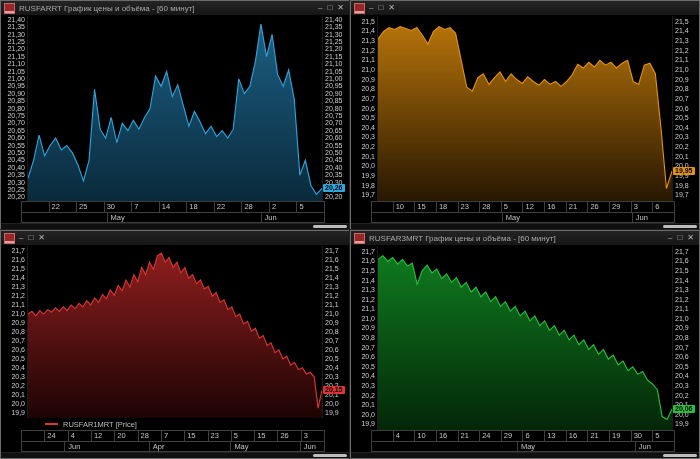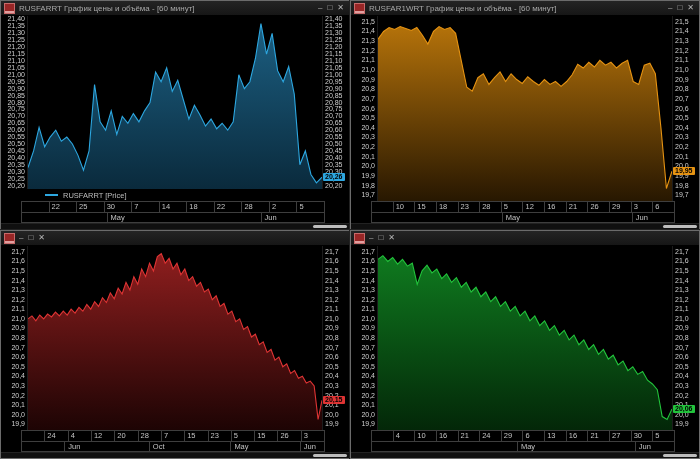--- a/index.html
+++ b/index.html
@@ -114,24 +114,20 @@
           <span class="ytick" style="top: calc(70% - 4px);">20,55</span>
           <span class="ytick" style="top: calc(74% - 4px);">20,50</span>
           <span class="ytick" style="top: calc(78% - 4px);">20,45</span>
           <span class="ytick" style="top: calc(82% - 4px);">20,40</span>
           <span class="ytick" style="top: calc(86% - 4px);">20,35</span>
           <span class="ytick" style="top: calc(90% - 4px);">20,30</span>
           <span class="ytick" style="top: calc(94% - 4px);">20,25</span>
           <span class="ytick" style="top: calc(98% - 4px);">20,20</span>
         </div>
     </div>
-    <div class="legend">
-      <span class="dash" style="background: rgb(45, 167, 224);"></span>
-      <span class="legend-label">RUSFARRT [Price]</span>
-    </div>
     <div class="xaxis">
       <div class="days">
           <div class="cell"></div>
           <div class="cell">22</div>
           <div class="cell">25</div>
           <div class="cell">30</div>
           <div class="cell">7</div>
           <div class="cell">14</div>
           <div class="cell">18</div>
           <div class="cell">22</div>
@@ -146,21 +142,20 @@
         </div>
     </div>
     <div class="status">
         <div class="thumb"></div>
       </div>
   </div>
 
   <div class="panel">
     <div class="titlebar">
       <span class="win-icon"></span>
-      <span class="title">RUSFAR1WRT График цены и объёма - [60 минут]</span>
       <span class="winbtns">
         <span>–</span>
         <span>□</span>
         <span>✕</span>
       </span>
     </div>
     <div class="chart-row">
       <div class="yaxis left">
           <span class="ytick" style="top: calc(3.12% - 4px);">21,5</span>
           <span class="ytick" style="top: calc(8.33% - 4px);">21,4</span>
@@ -304,52 +299,57 @@
           <span class="ytick" style="top: calc(60.42% - 4px);">20,6</span>
           <span class="ytick" style="top: calc(65.63% - 4px);">20,5</span>
           <span class="ytick" style="top: calc(70.83% - 4px);">20,4</span>
           <span class="ytick" style="top: calc(76.04% - 4px);">20,3</span>
           <span class="ytick" style="top: calc(81.25% - 4px);">20,2</span>
           <span class="ytick" style="top: calc(86.46% - 4px);">20,1</span>
           <span class="ytick" style="top: calc(91.67% - 4px);">20,0</span>
           <span class="ytick" style="top: calc(96.88% - 4px);">19,9</span>
         </div>
     </div>
+    <div class="legend">
+      <span class="dash" style="background: rgb(223, 52, 52);"></span>
+      <span class="legend-label">RUSFAR1MRT [Price]</span>
+    </div>
     <div class="xaxis">
       <div class="days">
           <div class="cell"></div>
           <div class="cell">24</div>
           <div class="cell">4</div>
           <div class="cell">12</div>
           <div class="cell">20</div>
           <div class="cell">28</div>
           <div class="cell">7</div>
           <div class="cell">15</div>
           <div class="cell">23</div>
           <div class="cell">5</div>
           <div class="cell">15</div>
           <div class="cell">26</div>
           <div class="cell">3</div>
         </div>
       <div class="months">
           <div class="mcell" style="left: 0%; width: 14%;"></div>
           <div class="mcell" style="left: 14%; width: 28%;">Jun</div>
-          <div class="mcell" style="left: 42%; width: 27%;">Oct</div>
+          <div class="mcell" style="left: 42%; width: 27%;">Apr</div>
           <div class="mcell" style="left: 69%; width: 23%;">May</div>
           <div class="mcell" style="left: 92%; width: 8%;">Jun</div>
         </div>
     </div>
     <div class="status">
         <div class="thumb"></div>
       </div>
   </div>
 
   <div class="panel">
     <div class="titlebar">
       <span class="win-icon"></span>
+      <span class="title">RUSFAR3MRT График цены и объёма - [60 минут]</span>
       <span class="winbtns">
         <span>–</span>
         <span>□</span>
         <span>✕</span>
       </span>
     </div>
     <div class="chart-row">
       <div class="yaxis left">
           <span class="ytick" style="top: calc(3.13% - 4px);">21,7</span>
           <span class="ytick" style="top: calc(8.33% - 4px);">21,6</span>
@@ -412,21 +412,21 @@
           <div class="cell">4</div>
           <div class="cell">10</div>
           <div class="cell">16</div>
           <div class="cell">21</div>
           <div class="cell">24</div>
           <div class="cell">29</div>
           <div class="cell">6</div>
           <div class="cell">13</div>
           <div class="cell">16</div>
           <div class="cell">21</div>
-          <div class="cell">27</div>
+          <div class="cell">19</div>
           <div class="cell">30</div>
           <div class="cell">5</div>
         </div>
       <div class="months">
           <div class="mcell" style="left: 0%; width: 48%;"></div>
           <div class="mcell" style="left: 48%; width: 39%;">May</div>
           <div class="mcell" style="left: 87%; width: 13%;">Jun</div>
         </div>
     </div>
     <div class="status">

